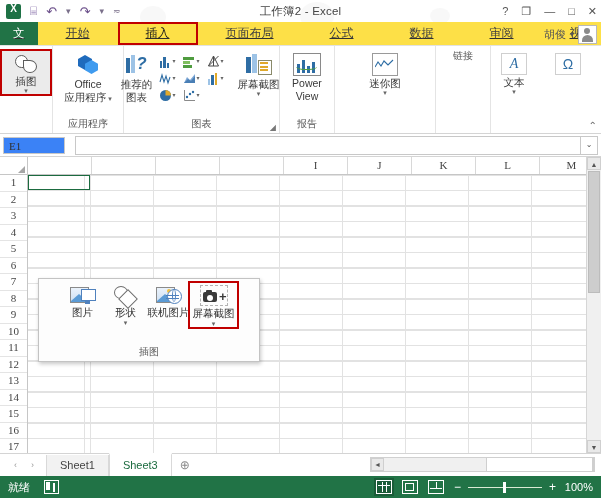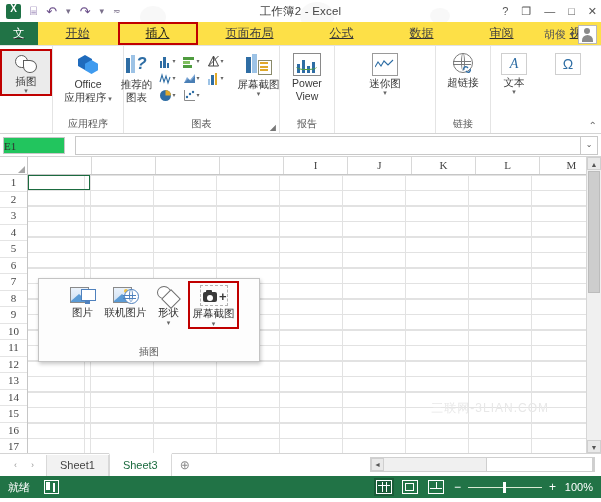--- a/index.html
+++ b/index.html
@@ -392,23 +392,24 @@
     align-items: center;
     background: #fff;
     border-bottom: 1px solid #d4d4d4;
     position: relative;
   }
   .namebox {
     width: 62px;
     height: 17px;
     margin-left: 3px;
     border: 1px solid #c8c8c8;
-    background: #22c55e;
+    background: #3b82f6;
     font-size: 11px;
     line-height: 17px;
+    padding-left: 5px;
     font-family: "Liberation Serif", serif;
     box-sizing: border-box;
   }
   .fx-sep { width: 10px; }
   .fbar {
     flex: 1;
     height: 17px;
     border: 1px solid #c8c8c8;
     border-right: none;
     background: #fff;
@@ -1028,32 +1029,20 @@
                 </svg></span>
           </span>
           <span class="cap">迷你图</span>
           <span class="caret">▾</span>
         </div>
       </div>
       <div class="grp-label"></div>
     </div>
 
     <div class="rgroup" style="width:46px">
-      <div class="items">
-        <div class="bigbtn">
-          <span class="globe-ico">
-            <span class="c"></span>
-            <span class="lk"><svg width="12" height="9" viewBox="0 0 12 9">
-                  <path d="M3 5 a2.2 2.2 0 0 1 3 -3 l1 1" stroke="#2e6da4" stroke-width="1.4" fill="none"></path>
-                  <path d="M9 4 a2.2 2.2 0 0 1 -3 3 l-1 -1" stroke="#2e6da4" stroke-width="1.4" fill="none"></path>
-                </svg></span>
-          </span>
-          <span class="cap">超链接</span>
-        </div>
-      </div>
       <div class="grp-label">链接</div>
     </div>
 
     <div class="rgroup" style="width:92px;border-right:none">
       <div class="items" style="gap:6px">
         <div class="bigbtn">
           <span class="letter-ico">A</span>
           <span class="cap">文本</span>
           <span class="caret">▾</span>
         </div>
@@ -1108,53 +1097,52 @@
         <div class="rh">15</div>
         <div class="rh">16</div>
         <div class="rh">17</div>
 
       </div>
       <div class="cells">
         <div class="active-cell"></div>
       </div>
     </div>
 
-    <div class="watermark">三联网-3LIAN.COM</div>
 
     <div class="vscroll">
       <div class="up">▲</div>
       <div class="thumb"></div>
       <div class="dn">▼</div>
     </div>
 
     <div class="illus-panel">
       <div class="illus-items">
         <div class="ibtn">
           <span class="pic-ico">
             <span class="frame"></span>
               <span class="sun"></span>
               <span class="mon"></span>
           </span>
           <span>图片</span>
         </div>
         <div class="ibtn">
+          <span class="shape-ico">
+              <i class="s1"></i>
+              <i class="s2"></i>
+            </span>
+          <span>形状</span>
+          <span class="caret">▾</span>
+        </div>
+        <div class="ibtn">
           <span class="pic-ico">
             <span class="frame"></span>
               <span class="sun"></span>
               <span class="glb"></span>
           </span>
           <span>联机图片</span>
-        </div>
-        <div class="ibtn">
-          <span class="shape-ico">
-              <i class="s1"></i>
-              <i class="s2"></i>
-            </span>
-          <span>形状</span>
-          <span class="caret">▾</span>
         </div>
         <div class="ibtn ss redbox">
           <span class="cam-ico">
             <span class="dash"></span>
               <span class="body"></span>
               <span class="plus">+</span>
           </span>
           <span>屏幕截图</span>
           <span class="caret">▾</span>
         </div>

